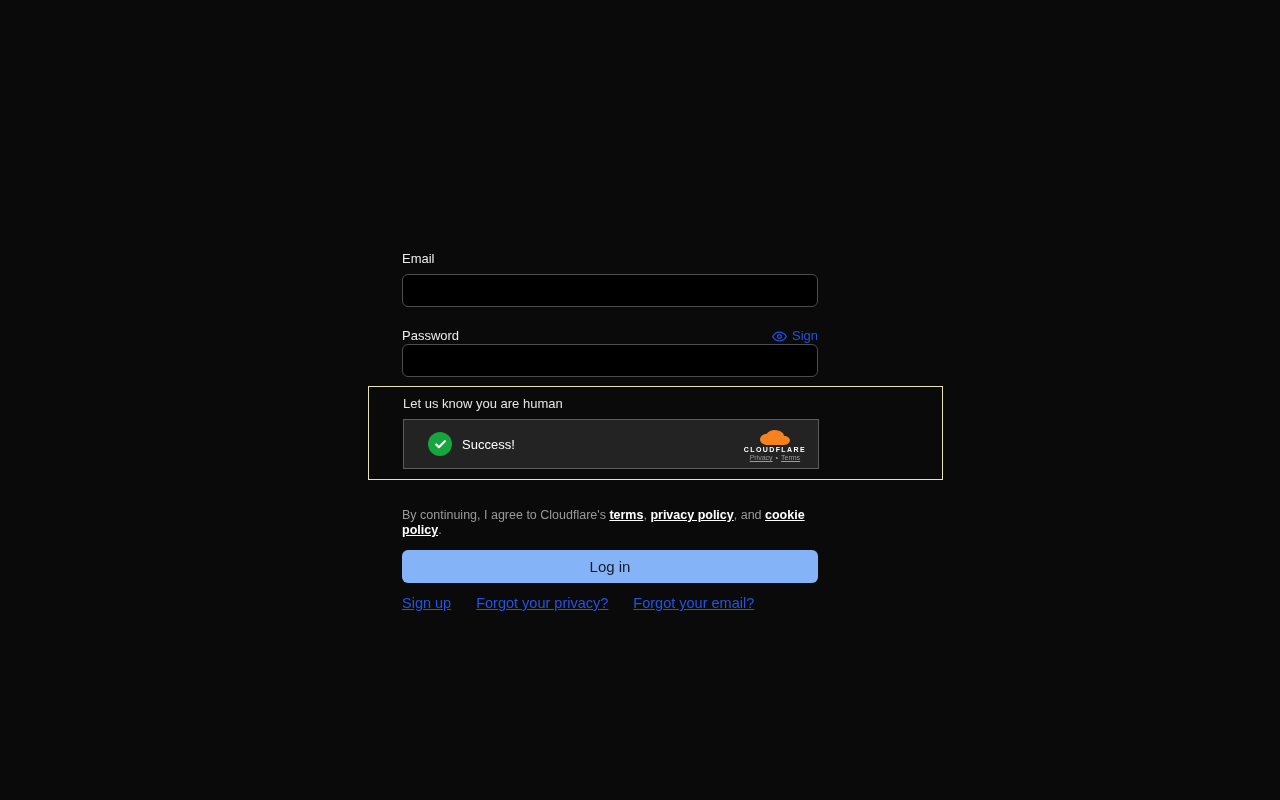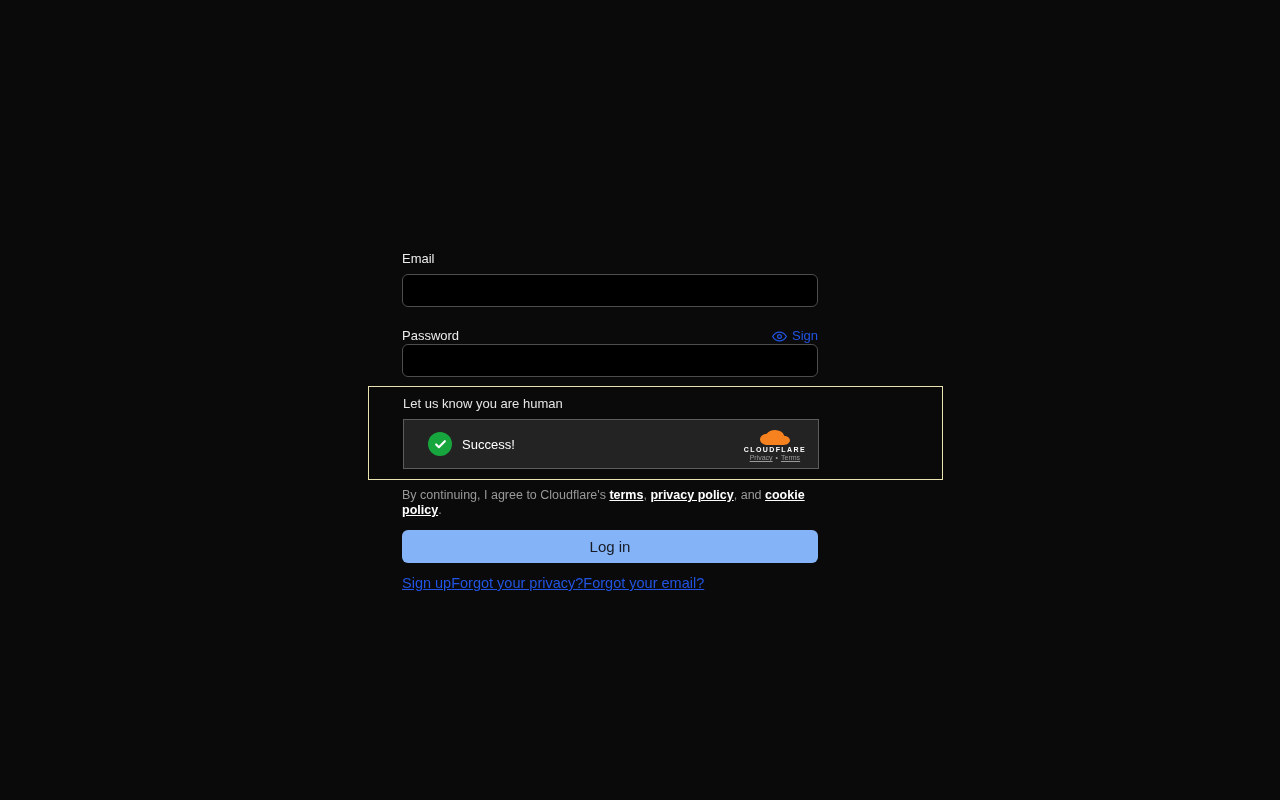--- a/index.html
+++ b/index.html
@@ -113,21 +113,21 @@
     color: #9a9a9a;
     display: flex;
     align-items: center;
     gap: 3px;
   }
   .brand-links a {
     color: #9a9a9a;
     text-decoration: underline;
   }
   .agreement {
-    margin-top: 8px;
+    margin-top: 28px;
     font-size: 12.5px;
     line-height: 15px;
     color: #9a9a9a;
   }
   .agreement a {
     color: #ffffff;
     font-weight: bold;
     text-decoration: underline;
   }
   .login-button {
@@ -138,20 +138,21 @@
     border: none;
     border-radius: 6px;
     font-size: 15px;
     color: #171b26;
     cursor: pointer;
     font-family: "Liberation Sans", sans-serif;
   }
   .footer-links {
     margin-top: 11px;
     display: flex;
+    gap: 25px;
     font-size: 14.5px;
     line-height: 18px;
   }
   .footer-links a {
     color: #2254e3;
     text-decoration: underline;
   }
 </style>
 </head>
 <body>

